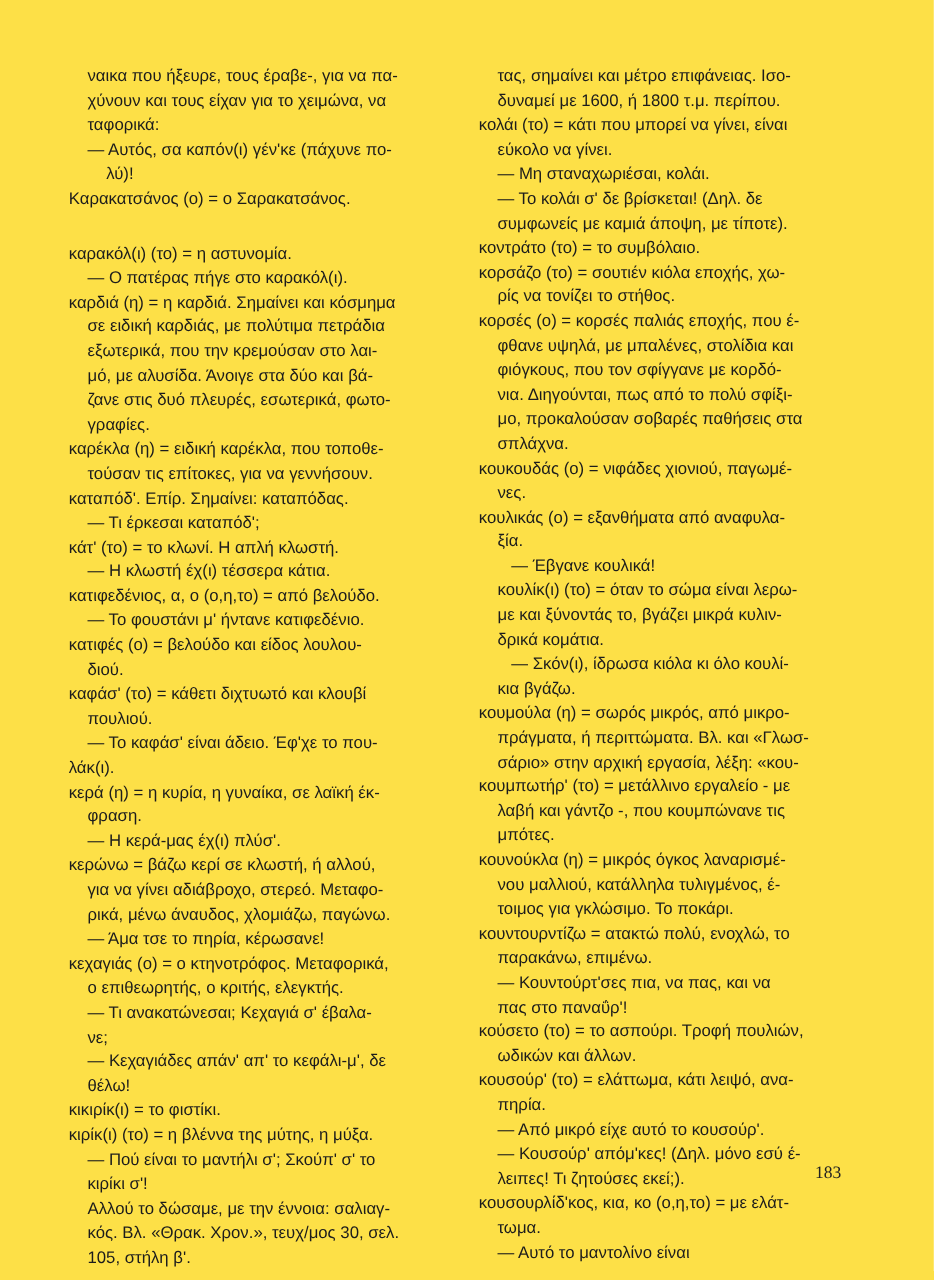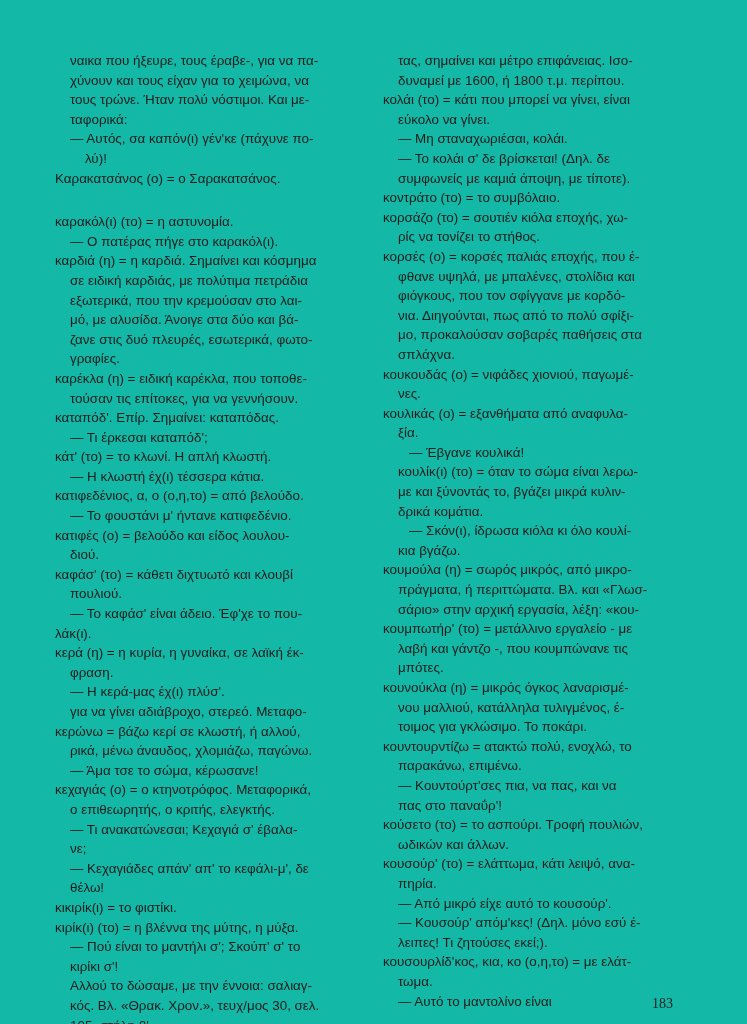--- a/index.html
+++ b/index.html
@@ -12,21 +12,21 @@
       height: 1024px;
       position: relative;
       overflow: hidden;
       font-family: "Liberation Sans", "DejaVu Sans", sans-serif;
       color: #1c1c1c;
     }
     .page {
       position: absolute;
       left: 0; top: 0;
       width: 747px; height: 1024px;
-      background: #14b8a6;
+      background: #fde047;
     }
     .column {
       position: absolute;
       top: 51px;
       font-size: 13.4px;
       line-height: 19.6px;
     }
     .col-left  { left: 55px;  width: 292px; }
     .col-right { left: 383px; width: 294px; }
     .line {
@@ -35,35 +35,34 @@
       height: 19.6px;
     }
     .line.i1 { padding-left: 15px; }   
     .line.i2 { padding-left: 30px; }   
     .line.ex { padding-left: 15px; }   
     .line.ex2 { padding-left: 26px; }
     .line.gap { height: 24px; }
     .page-number {
       position: absolute;
       left: 652px;
-      top: 996px;
+      top: 931px;
       font-family: "Liberation Serif", "DejaVu Serif", serif;
       font-size: 14px;
       color: #222;
     }
   </style>
 </head>
 <body>
 
 <div class="page">
 
   <div class="column col-left" id="col-left">
       <span class="line i1">ναικα που ήξευρε, τους έραβε-, για να πα-</span>
       <span class="line i1">χύνουν και τους είχαν για το χειμώνα, να</span>
-      <span class="line i1">τους τρώνε. Ήταν πολύ νόστιμοι. Και με-</span>
       <span class="line i1">ταφορικά:</span>
       <span class="line ex">—  Αυτός, σα καπόν(ι) γέν'κε (πάχυνε πο-</span>
       <span class="line i2">λύ)!</span>
       <span class="line">Καρακατσάνος (ο) = ο Σαρακατσάνος.</span>
       <span class="line gap"></span>
       <span class="line">καρακόλ(ι) (το) = η αστυνομία.</span>
       <span class="line ex">—  Ο πατέρας πήγε στο καρακόλ(ι).</span>
       <span class="line">καρδιά (η) = η καρδιά. Σημαίνει και κόσμημα</span>
       <span class="line i1">σε ειδική καρδιάς, με πολύτιμα πετράδια</span>
       <span class="line i1">εξωτερικά, που την κρεμούσαν στο λαι-</span>
@@ -80,24 +79,24 @@
       <span class="line ex">—  Το φουστάνι μ' ήντανε κατιφεδένιο.</span>
       <span class="line">κατιφές  (ο) = βελούδο  και  είδος  λουλου-</span>
       <span class="line i1">διού.</span>
       <span class="line">καφάσ'  (το) = κάθετι  διχτυωτό  και  κλουβί</span>
       <span class="line i1">πουλιού.</span>
       <span class="line ex">—  Το καφάσ' είναι άδειο. Έφ'χε το που-</span>
       <span class="line">λάκ(ι).</span>
       <span class="line">κερά  (η) = η κυρία, η γυναίκα, σε λαϊκή έκ-</span>
       <span class="line i1">φραση.</span>
       <span class="line ex">—  Η κερά-μας έχ(ι) πλύσ'.</span>
+      <span class="line">κερώνω = βάζω  κερί  σε  κλωστή,  ή  αλλού,</span>
       <span class="line i1">για να γίνει αδιάβροχο, στερεό. Μεταφο-</span>
-      <span class="line">κερώνω = βάζω  κερί  σε  κλωστή,  ή  αλλού,</span>
       <span class="line i1">ρικά, μένω άναυδος, χλομιάζω, παγώνω.</span>
-      <span class="line ex">—  Άμα τσε το σώμα, κέρωσανε!</span>
+      <span class="line ex">—  Άμα τσε το πηρία, κέρωσανε!</span>
       <span class="line">κεχαγιάς (ο) = ο κτηνοτρόφος. Μεταφορικά,</span>
       <span class="line i1">ο επιθεωρητής, ο κριτής, ελεγκτής.</span>
       <span class="line ex">—  Τι ανακατώνεσαι; Κεχαγιά σ' έβαλα-</span>
       <span class="line i1">νε;</span>
       <span class="line ex">—  Κεχαγιάδες απάν' απ' το κεφάλι-μ', δε</span>
       <span class="line i1">θέλω!</span>
       <span class="line">κικιρίκ(ι) = το φιστίκι.</span>
       <span class="line">κιρίκ(ι) (το) = η βλέννα της μύτης, η μύξα.</span>
       <span class="line ex">—  Πού είναι το μαντήλι σ'; Σκούπ' σ' το</span>
       <span class="line i1">κιρίκι  σ'!</span>

